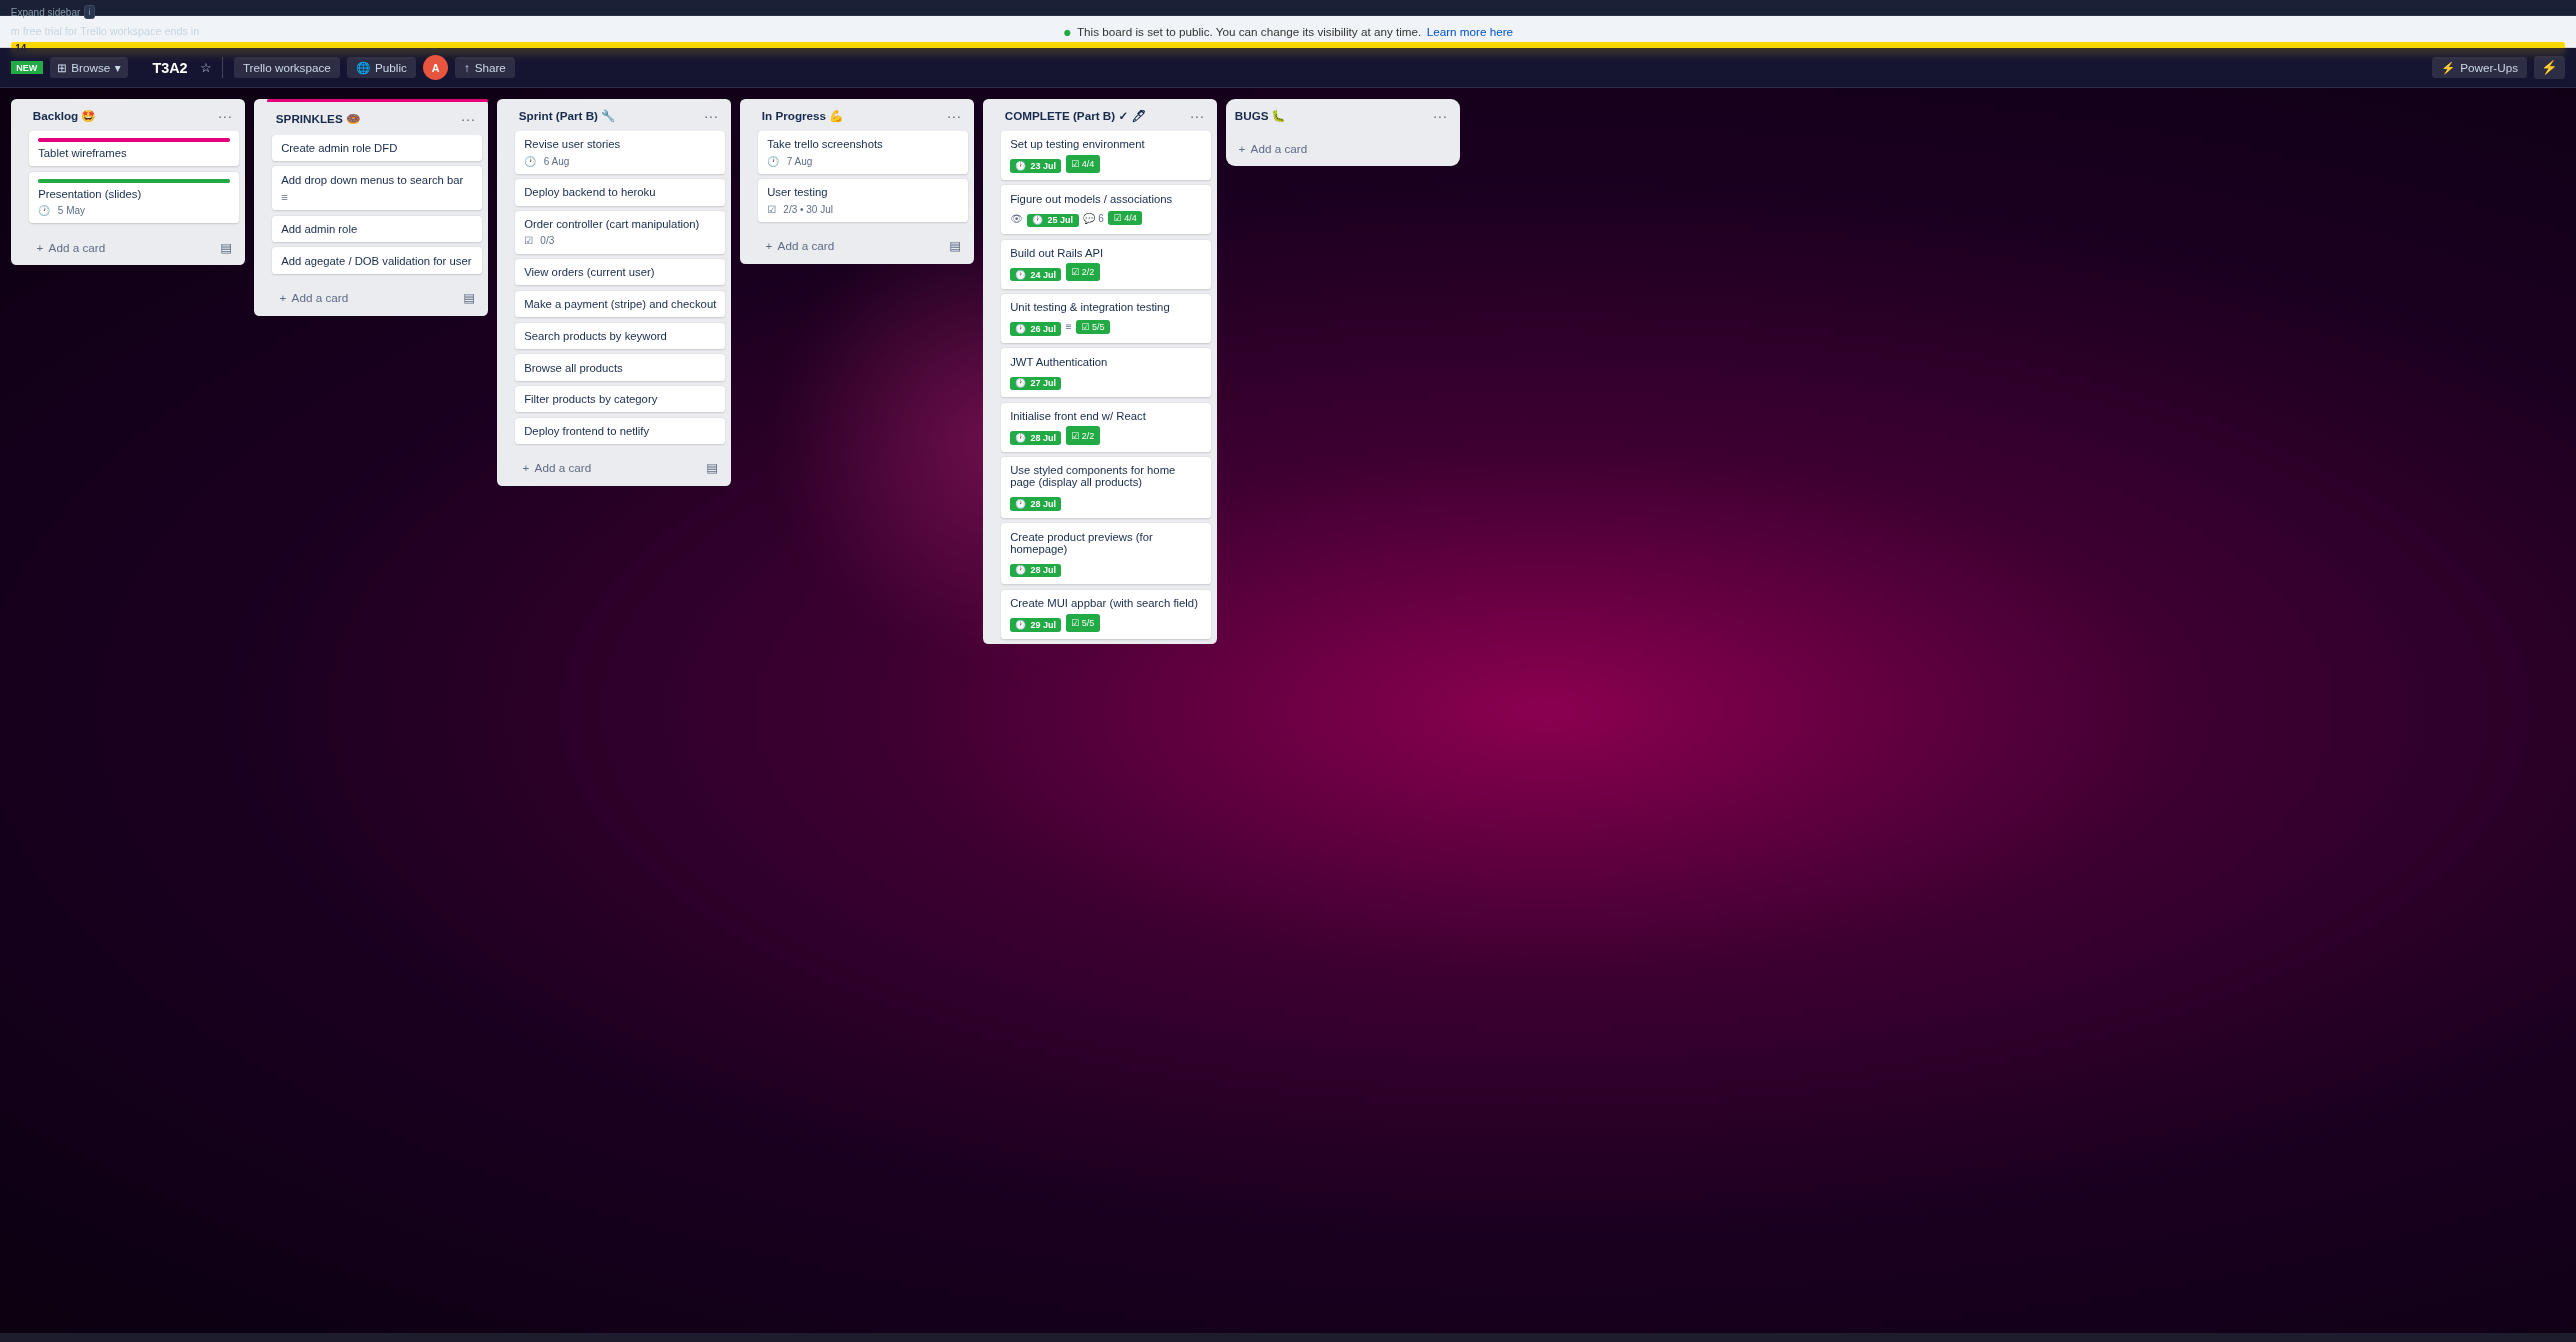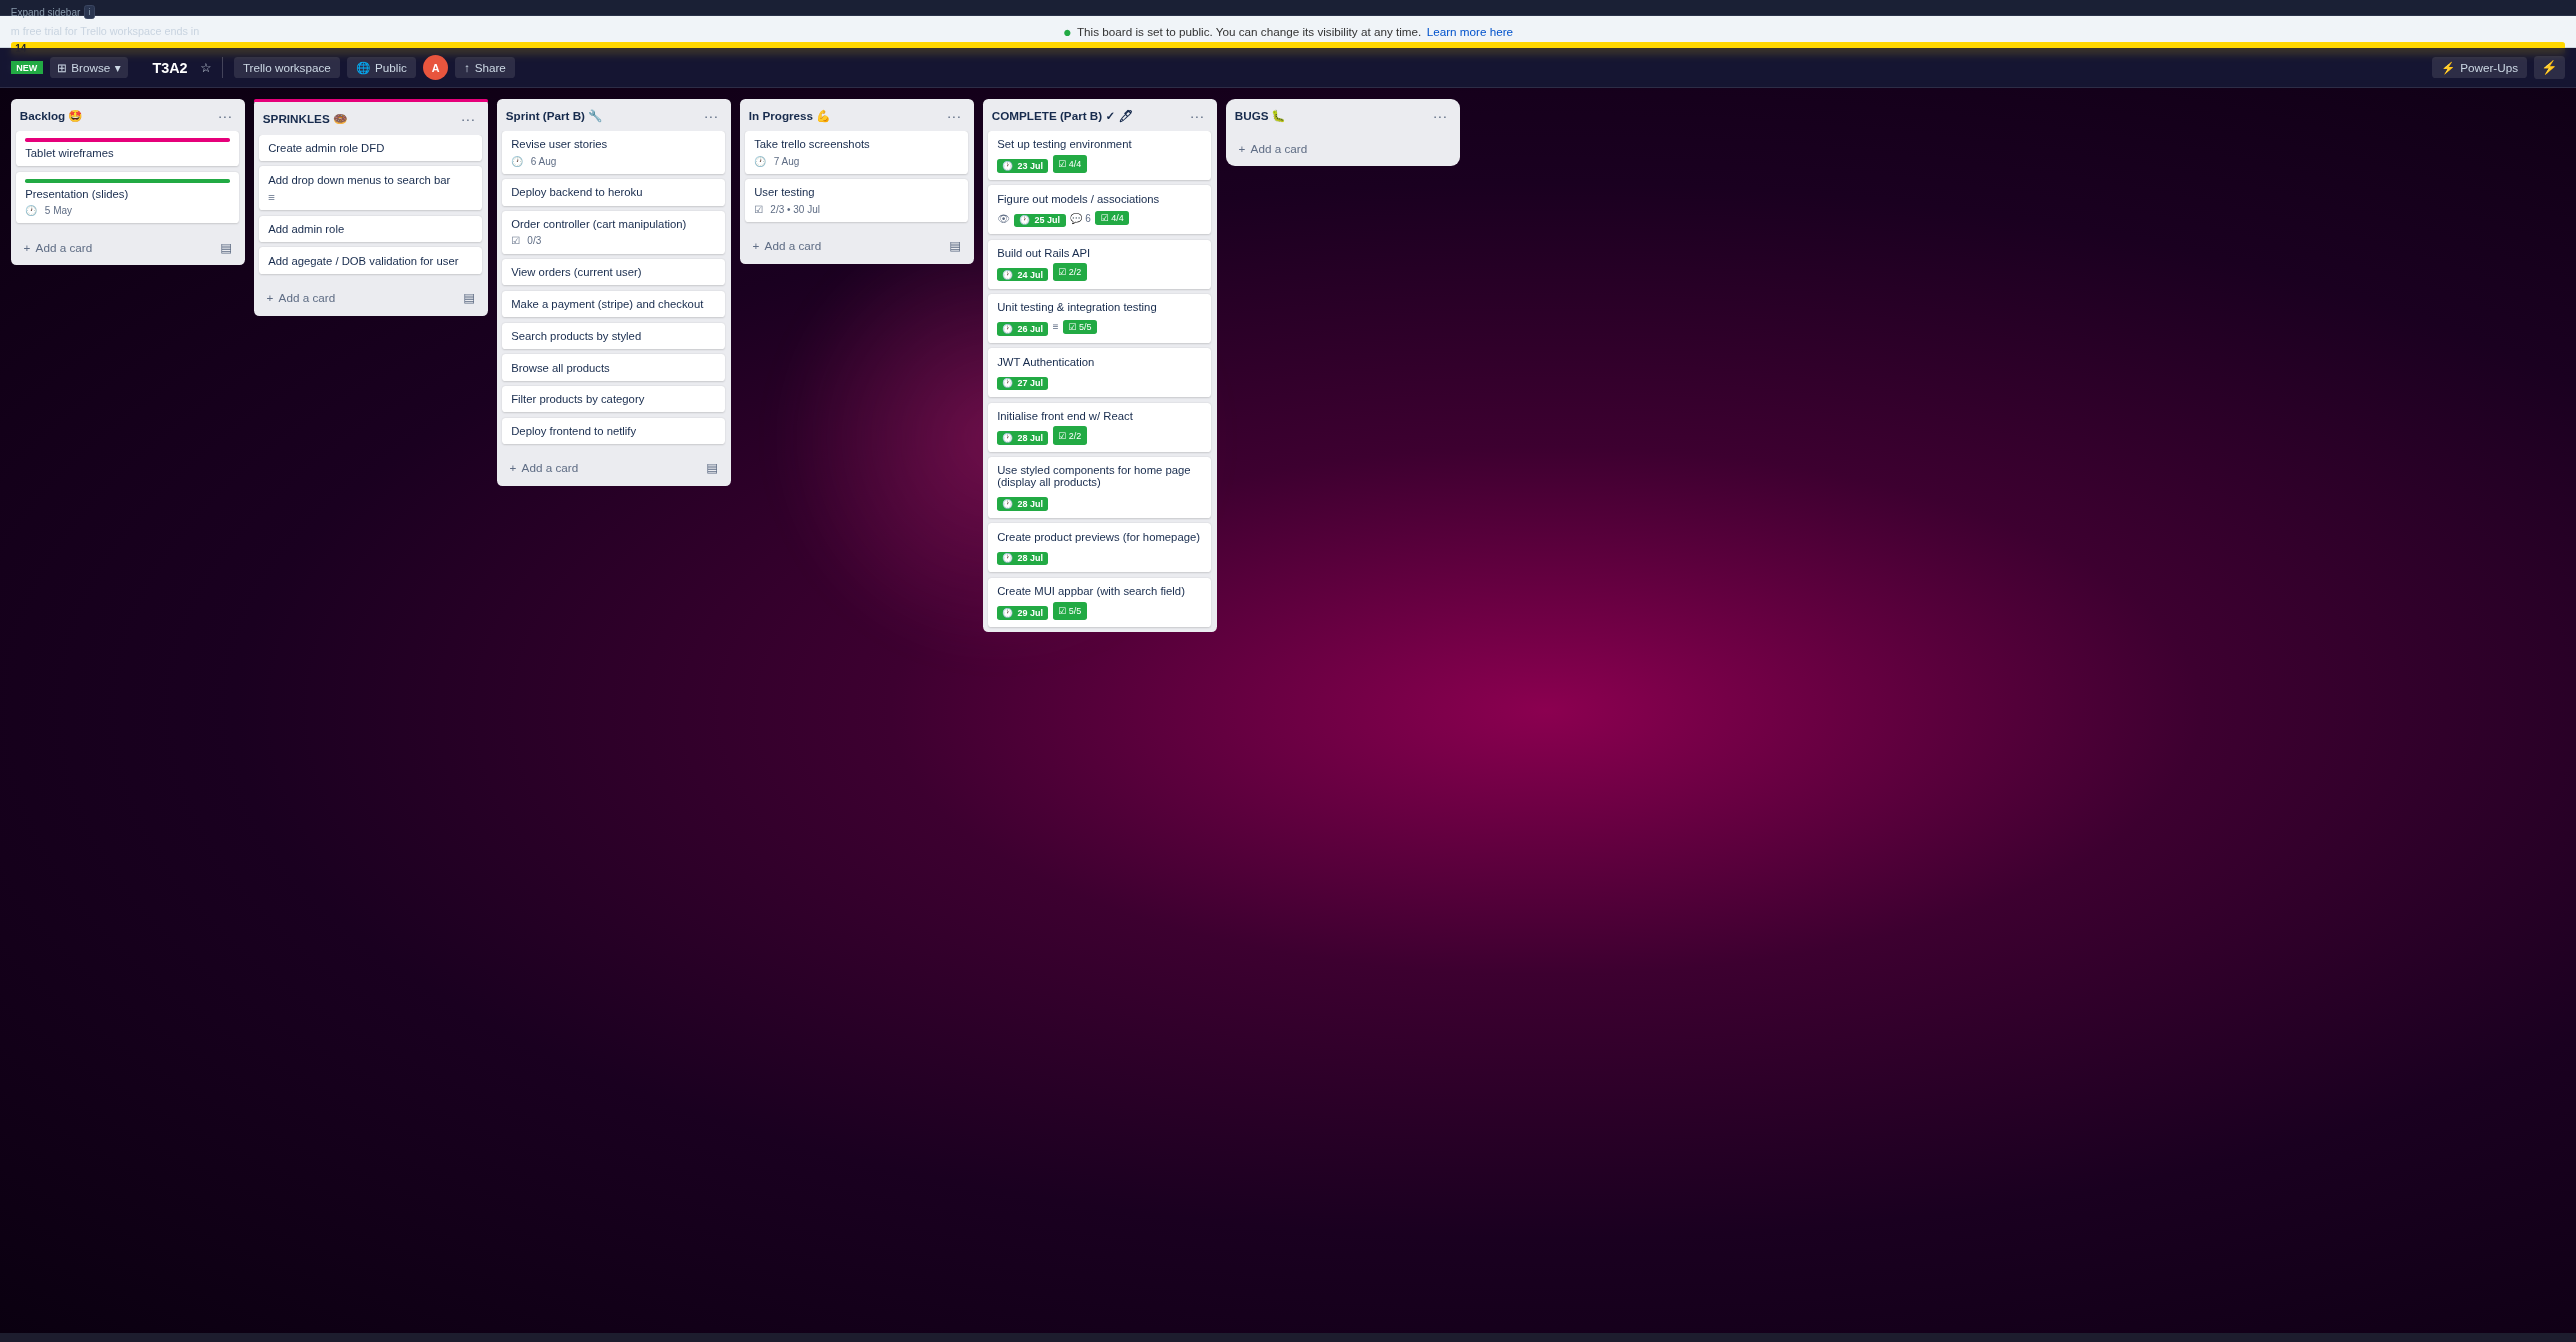--- a/index.html
+++ b/index.html
@@ -197,20 +197,21 @@
 
     
     .column {
       background: #ebecf0;
       border-radius: 5.4px;
       min-width: 234px;
       max-width: 234px;
       display: flex;
       flex-direction: column;
       max-height: calc(100vh - 117px);
+      padding-left: 13px;
     }
     .column-header {
       display: flex;
       align-items: center;
       justify-content: space-between;
       padding: 7.2px 9px 5.4px;
       font-size: 11.7px;
       font-weight: 600;
       color: #172b4d;
     }
@@ -477,21 +478,21 @@
         </div>
         <div class="card">
           <span>View orders (current user)</span>
           <button class="card-edit-btn">✎</button>
         </div>
         <div class="card">
           <span>Make a payment (stripe) and checkout</span>
           <button class="card-edit-btn">✎</button>
         </div>
         <div class="card">
-          <span>Search products by styled</span>
+          <span>Search products by keyword</span>
           <button class="card-edit-btn">✎</button>
         </div>
         <div class="card">
           <span>Browse all products</span>
           <button class="card-edit-btn">✎</button>
         </div>
         <div class="card">
           <span>Filter products by category</span>
           <button class="card-edit-btn">✎</button>
         </div>

